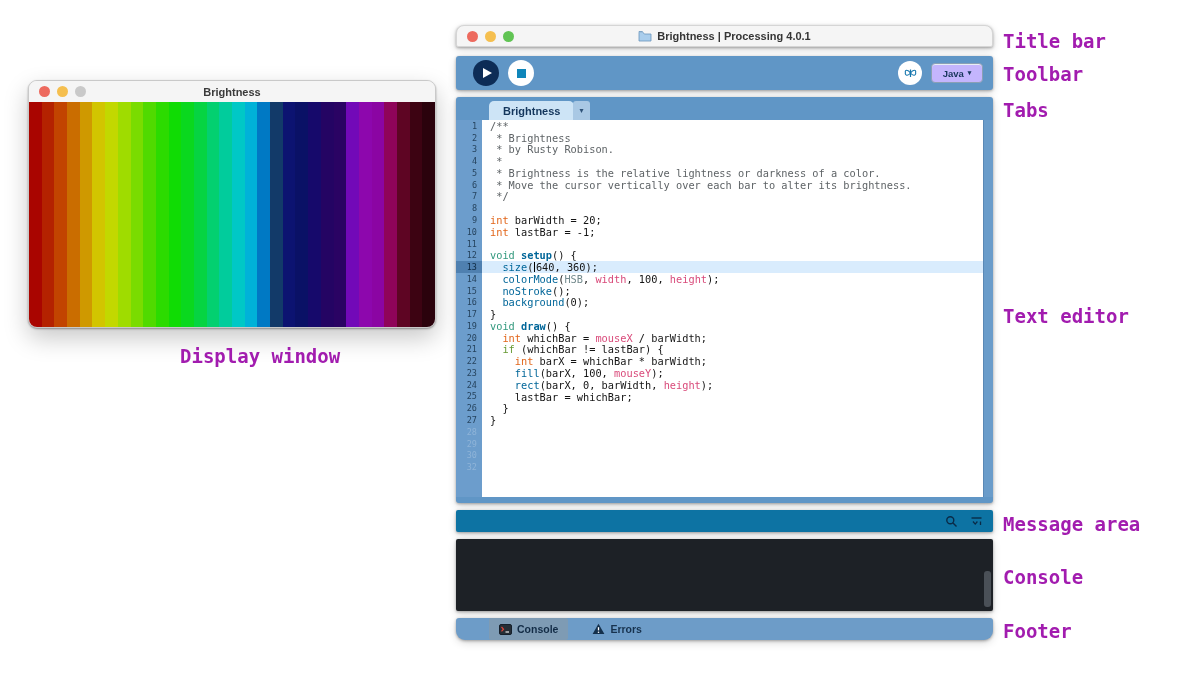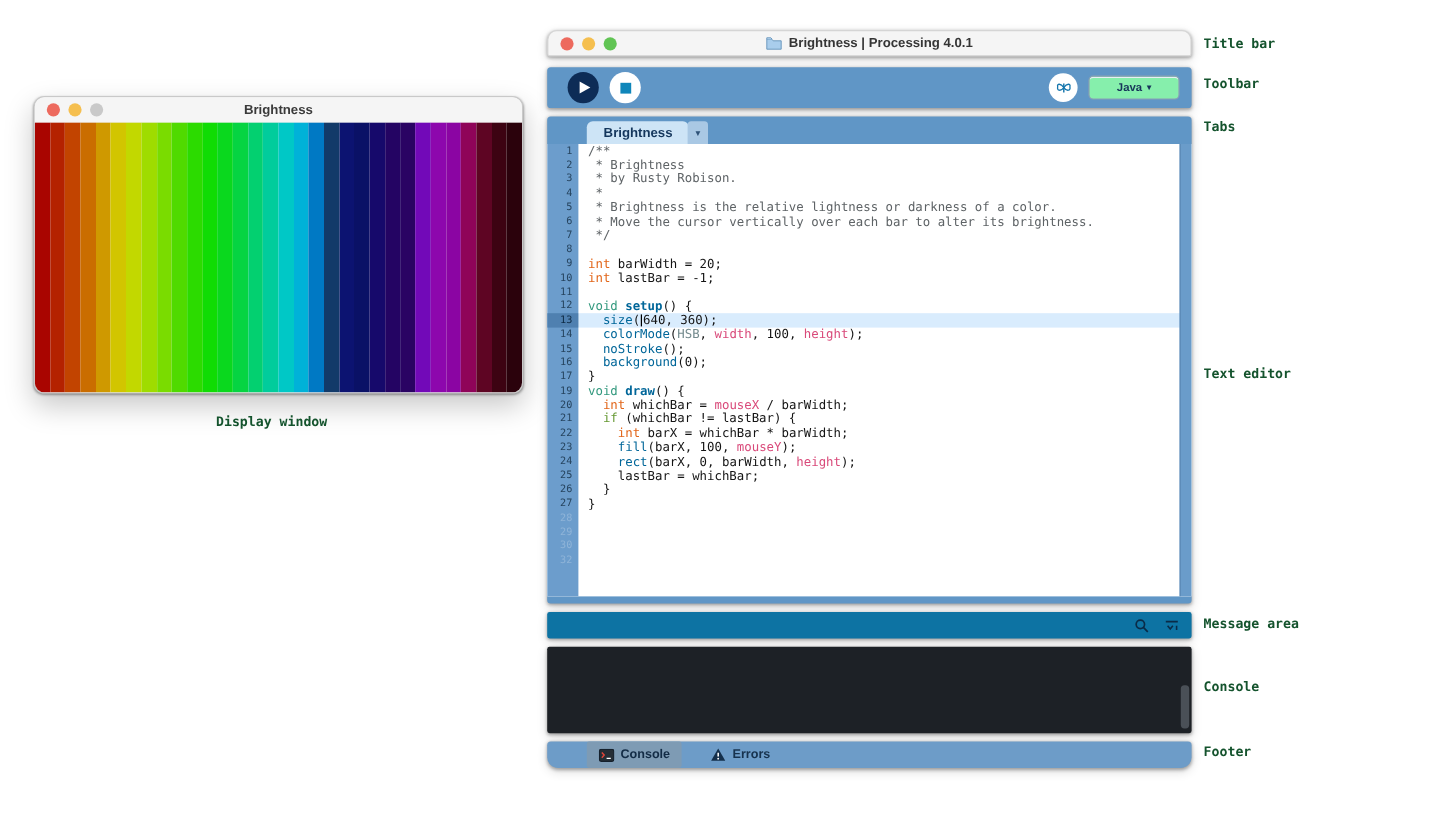--- a/index.html
+++ b/index.html
@@ -1,21 +1,21 @@
 <!DOCTYPE html>
 <html><head>
 <meta charset="utf-8">
 <style>
   html,body{margin:0;padding:0;background:#ffffff;}
   .stage{position:relative;width:1200px;height:692px;background:#ffffff;overflow:hidden;
          font-family:"Liberation Sans",sans-serif;}
 
   
   .anno{position:absolute;font-family:"DejaVu Sans Mono",monospace;font-weight:bold;
-        font-size:11px;color:#14532d;white-space:nowrap;}
+        font-size:19px;color:#a21caf;white-space:nowrap;}
 
   
   .dwin{position:absolute;left:28px;top:80px;width:408px;height:248px;border-radius:9px;
         background:#f4f4f4;box-shadow:0 1px 2px rgba(0,0,0,.35),0 10px 24px rgba(0,0,0,.22);
         border:1px solid #c9c9c9;box-sizing:border-box;}
   .dwin .tbar{position:relative;height:21px;border-bottom:1px solid #dcdcdc;border-radius:8px 8px 0 0;
         background:#f5f5f5;display:flex;align-items:center;justify-content:center;}
   .lights{position:absolute;left:10px;top:0;height:100%;display:flex;align-items:center;gap:7px;}
   .light{width:11px;height:11px;border-radius:50%;}
   .wtitle{font-size:11px;font-weight:bold;color:#3a3a3a;}
@@ -34,23 +34,23 @@
        display:flex;align-items:center;}
   .cbtn{width:26px;height:26px;border-radius:50%;display:flex;align-items:center;justify-content:center;}
   .run{background:#0d2c56;margin-left:17px;}
   .tri{width:0;height:0;border-left:9px solid #ffffff;border-top:5.5px solid transparent;
        border-bottom:5.5px solid transparent;margin-left:2px;}
   .stop{background:#ffffff;margin-left:9px;}
   .sq{width:9px;height:9px;background:#0f86ba;}
   .tool-right{margin-left:auto;display:flex;align-items:center;}
   .debug{width:24px;height:24px;background:#ffffff;border-radius:50%;
        display:flex;align-items:center;justify-content:center;margin-right:9px;}
-  .mode-btn{height:18px;min-width:46px;margin-right:10px;border-radius:4px;background:#86efac;
+  .mode-btn{height:18px;min-width:46px;margin-right:10px;border-radius:4px;background:#c4b5fd;
        border:1px solid #8aa0b4;box-shadow:inset 0 1px 0 #e7eef5;display:flex;align-items:center;
-       justify-content:center;gap:4px;font-size:9.5px;font-weight:bold;color:#17365a;padding:0 14px;}
+       justify-content:center;gap:4px;font-size:9.5px;font-weight:bold;color:#17365a;padding:0 2px;}
   .mode-caret{font-size:7px;color:#17365a;}
 
   .ide-main{top:97px;height:406px;background:#6096c6;border-radius:3px;}
   .tabs-row{position:relative;height:23px;}
   .tab{position:absolute;left:33px;bottom:0;height:19px;padding:0 14px;background:#cde4f6;
        border-radius:5px 5px 0 0;display:flex;align-items:center;font-size:11px;font-weight:bold;
        color:#14365c;}
   .tab-menu{position:absolute;left:117px;bottom:0;height:19px;width:17px;background:#a9c8e4;
        border-radius:3px 3px 0 0;display:flex;align-items:center;justify-content:center;
        font-size:8px;color:#2e5278;}

